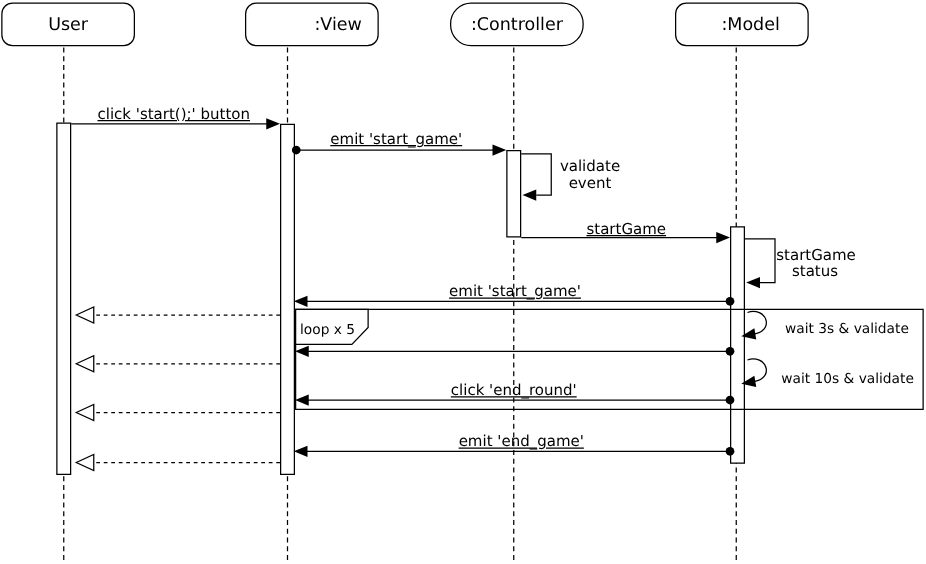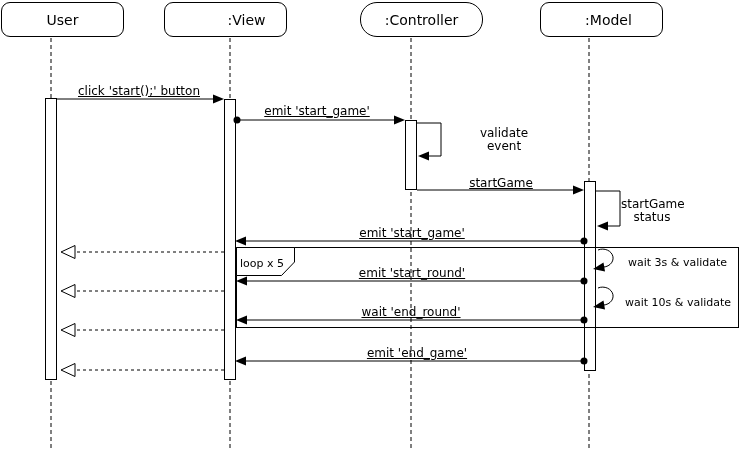--- a/index.html
+++ b/index.html
@@ -3,21 +3,21 @@
 <meta charset="utf-8">
 <style>
   html,body{margin:0;padding:0;background:#ffffff;}
   .canvas{
     position:relative;width:741px;height:451px;background:#ffffff;
     font-family:"DejaVu Sans","Liberation Sans",sans-serif;color:#000;
     overflow:hidden;
   }
   .svg-layer{position:absolute;left:0;top:0;width:741px;height:451px;}
   .head{
-    position:absolute;top:2px;width:123px;height:35px;
+    position:absolute;top:2px;width:107px;height:35px;
     border:1px solid #000;border-radius:9px;background:#fff;
     display:flex;align-items:center;justify-content:center;
     font-size:14px;box-sizing:border-box;
   }
   .msg-label{
     position:absolute;font-size:12px;line-height:13px;white-space:nowrap;
     transform:translateX(-50%);background:transparent;text-decoration:underline;
   }
   .msg-label-wrap{
     position:absolute;font-size:12px;line-height:13px;width:62px;
@@ -121,36 +121,35 @@
     </g>
     <g>
       <line x1="224" y1="370" x2="76" y2="370" stroke="#000" stroke-dasharray="3,3"></line>
       <polygon points="61,370 75,363.5 75,376.5" fill="#fff" stroke="#000"></polygon>
     </g>
   </svg>
 
   <div class="head" style="left:1px;">
       <span>User</span>
     </div>
-  <div class="head" style="left:164px;padding-left:42px;">
+  <div class="head" style="left:196px;padding-left:42px;">
       <span>:View</span>
     </div>
   <div class="head" style="left:360px;border-radius:17px;">
       <span>:Controller</span>
     </div>
   <div class="head" style="left:540px;padding-left:14px;">
       <span>:Model</span>
     </div>
 
   <div class="msg-label" style="left:139px;top:85px;">click 'start();' button</div>
   <div class="msg-label" style="left:317px;top:105px;">emit 'start_game'</div>
-  <div class="msg-label-wrap" style="left:441px;top:127px;margin-left:32px;">validate event</div>
+  <div class="msg-label-wrap" style="left:441px;top:127px;">validate event</div>
   <div class="msg-label" style="left:501px;top:177px;">startGame</div>
   <div class="msg-label-wrap" style="left:621px;top:198px;">startGame status</div>
   <div class="msg-label" style="left:412px;top:227px;">emit 'start_game'</div>
   <div class="msg-label-left" style="left:240px;top:258px;">loop x 5</div>
-  <div class="msg-label" style="left:412px;top:267px;">emit 'start_round'</div>
   <div class="msg-label-left" style="left:628px;top:257px;">wait 3s &amp; validate</div>
   <div class="msg-label-left" style="left:625px;top:297px;">wait 10s &amp; validate</div>
-  <div class="msg-label" style="left:411px;top:306px;">wait 'end_round'</div>
+  <div class="msg-label" style="left:411px;top:306px;">click 'end_round'</div>
   <div class="msg-label" style="left:417px;top:347px;">emit 'end_game'</div>
 
 </div>
 
 </body></html>

